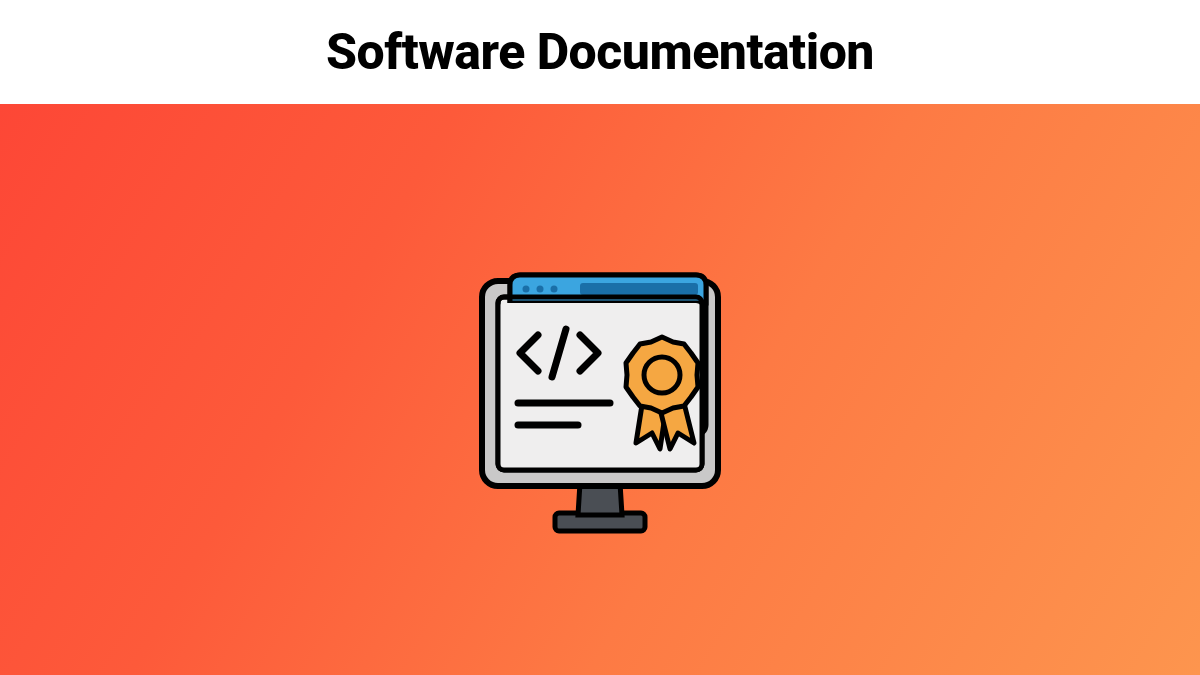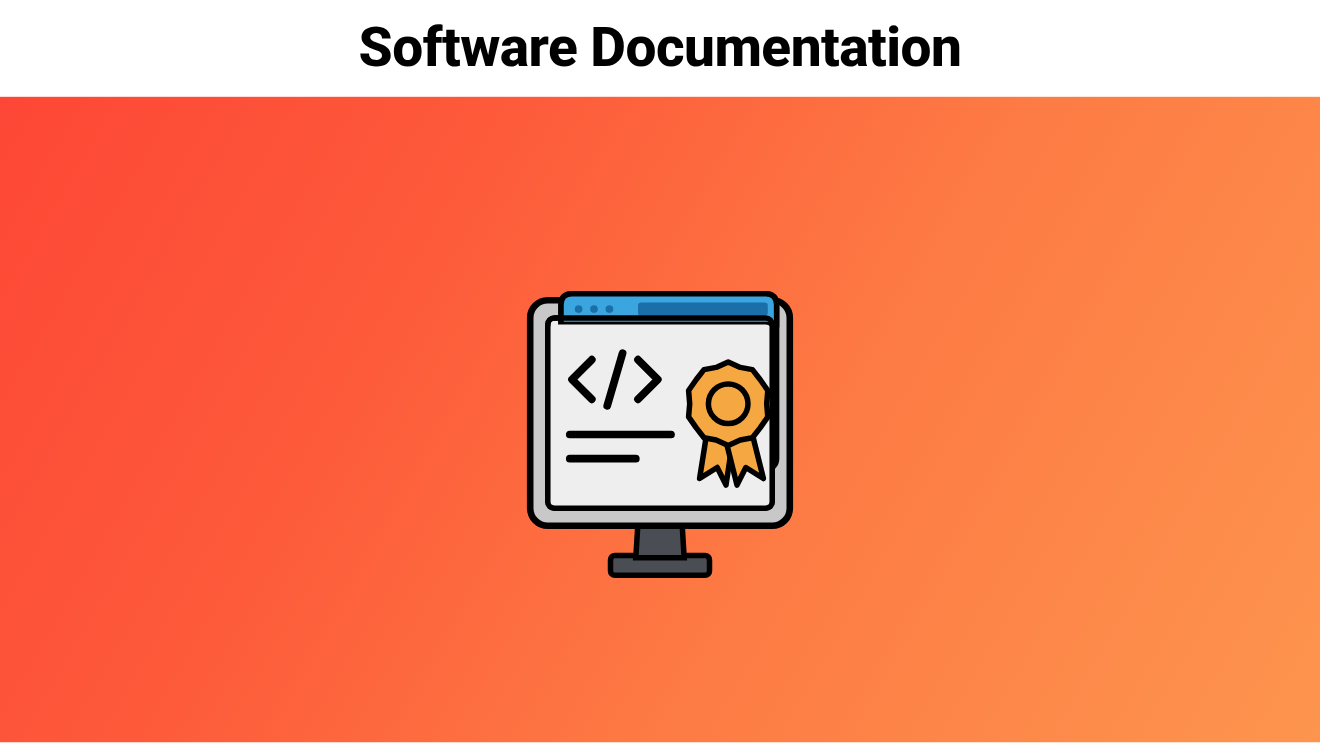--- a/index.html
+++ b/index.html
@@ -10,21 +10,21 @@
     body {
       width: 1200px;
       height: 675px;
       font-family: -apple-system, BlinkMacSystemFont, "Segoe UI", Roboto, Helvetica, Arial, sans-serif;
       display: flex;
       flex-direction: column;
       overflow: hidden;
     }
     .header {
       background: #ffffff;
-      height: 88px;
+      height: 104px;
       display: flex;
       align-items: center;
       justify-content: center;
     }
     .title {
       font-size: 50px;
       font-weight: 800;
       color: #000000;
       letter-spacing: -0.5px;
     }

